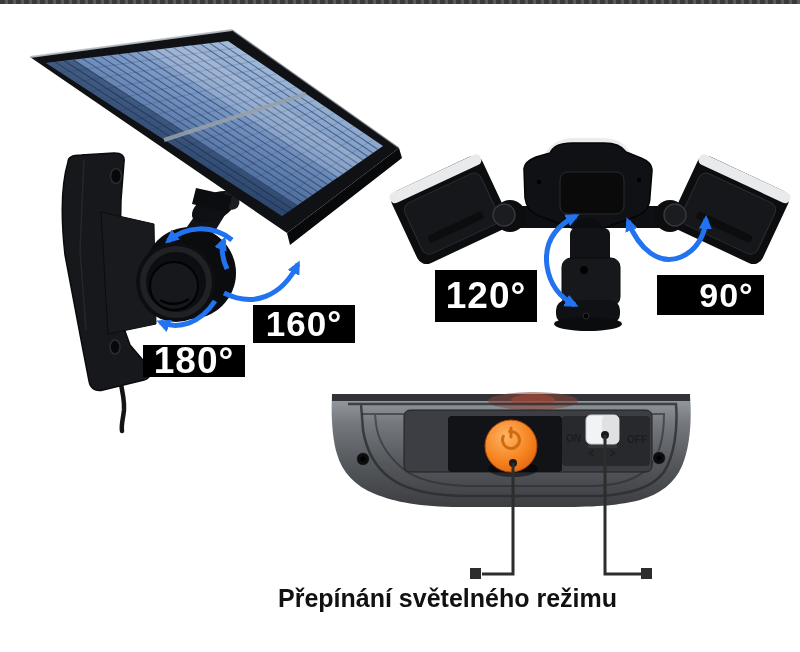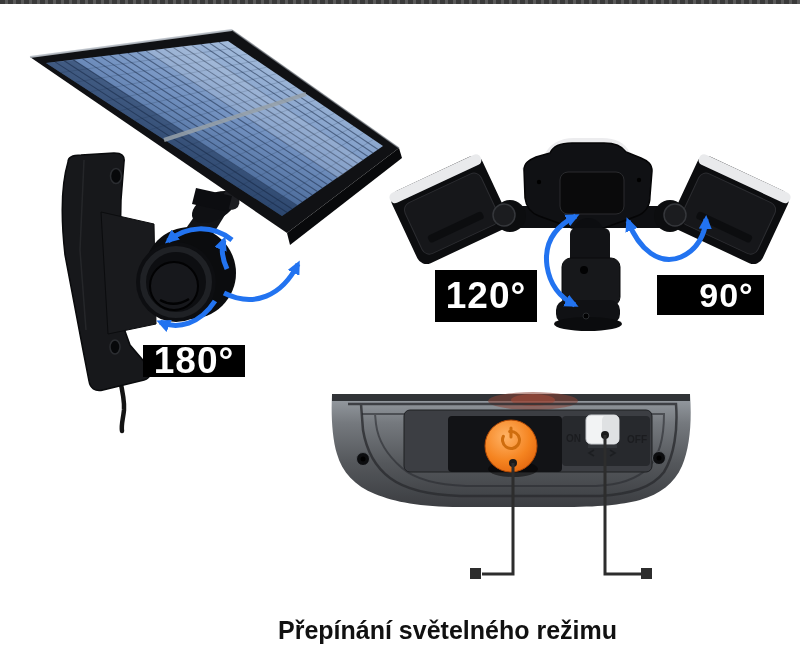--- a/index.html
+++ b/index.html
@@ -10,21 +10,21 @@
   .artwork{position:absolute;left:0;top:0;}
   .angle-badge{position:absolute;background:#000;color:#fff;display:flex;align-items:center;
                justify-content:center;font-weight:bold;letter-spacing:1px;}
   #badge-180{left:143px;top:345px;width:102px;height:32px;font-size:37px;}
   #badge-160{left:253px;top:305px;width:102px;height:38px;font-size:35px;}
   #badge-120{left:435px;top:270px;width:102px;height:52px;font-size:37px;}
   #badge-90 {left:657px;top:275px;width:75px;height:40px;font-size:34px;padding-left:32px;}
   #onoff-label{position:absolute;left:620px;top:527px;font-size:23px;font-weight:bold;
                color:#111;white-space:nowrap;}
   #caption{position:absolute;left:278px;top:584px;font-size:25px;font-weight:bold;color:#111;
-           white-space:nowrap;margin-top:32px;}
+           white-space:nowrap;}
 </style>
 </head>
 <body>
 
 <div id="stage">
   <div id="top-strip"></div>
 
   <svg class="artwork" width="800" height="652" viewBox="0 0 800 652">
     <defs>
       <marker id="arr" markerUnits="userSpaceOnUse" markerWidth="15" markerHeight="13" refX="10" refY="6.5" orient="auto-start-reverse">
@@ -220,17 +220,18 @@
         <path d="M513,463 L513,574 L482,574"></path>
         <circle cx="605" cy="435" r="4" fill="#1a1a1a" stroke="none"></circle>
         <path d="M605,435 L605,574 L641,574"></path>
       </g>
       <rect x="470" y="568" width="11" height="11" fill="#2d2d2d"></rect>
       <rect x="641" y="568" width="11" height="11" fill="#2d2d2d"></rect>
     </g>
   </svg>
 
   <div class="angle-badge" id="badge-180">180°</div>
+  <div class="angle-badge" id="badge-160">160°</div>
   <div class="angle-badge" id="badge-120">120°</div>
   <div class="angle-badge" id="badge-90">90°</div>
 
   <div id="caption">Přepínání světelného režimu</div>
 </div>
 
 </body></html>

